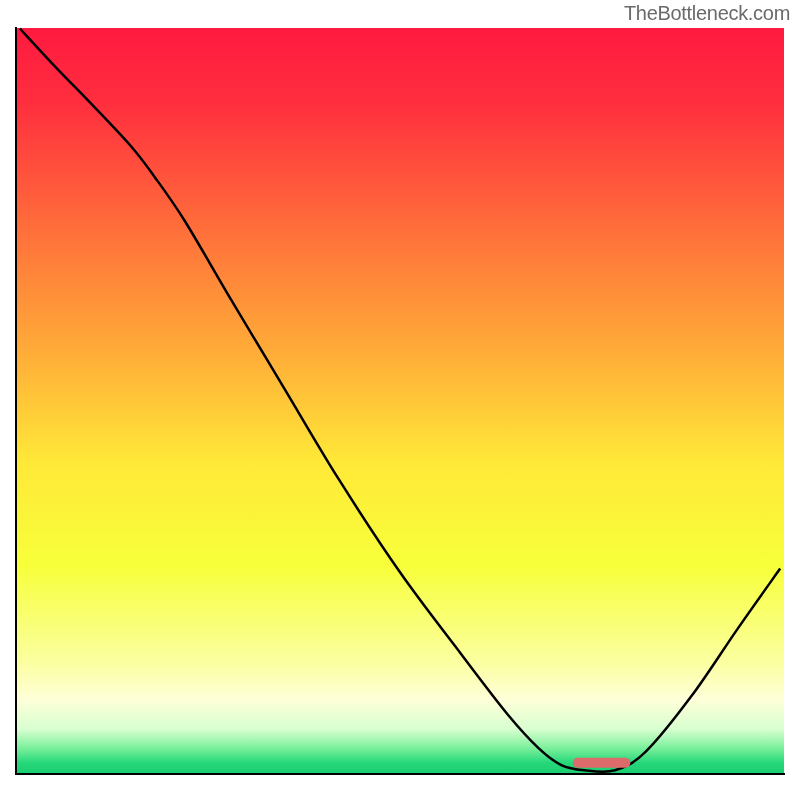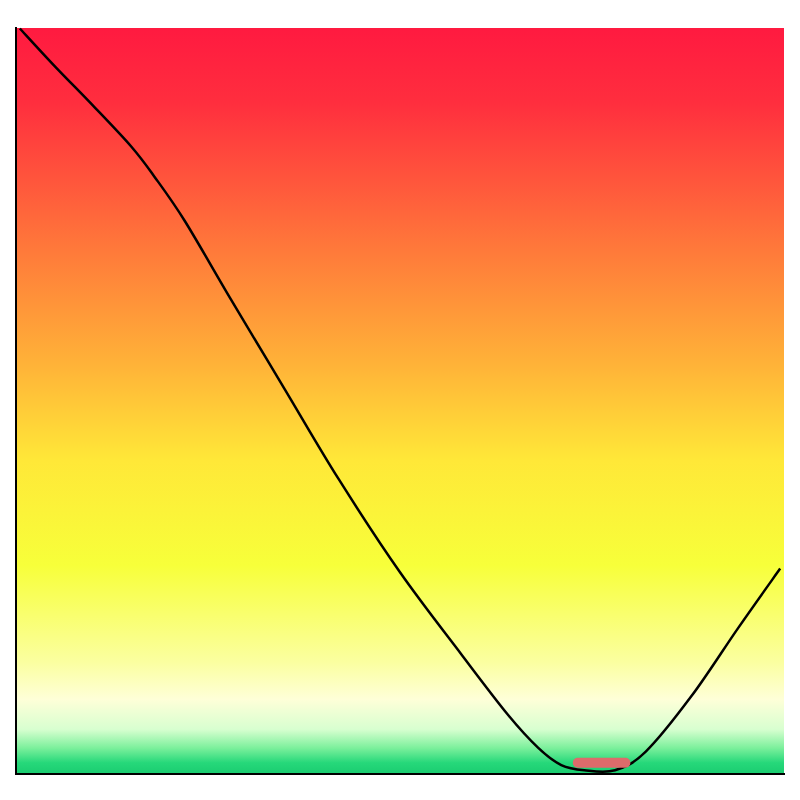--- a/index.html
+++ b/index.html
@@ -30,20 +30,21 @@
     height: 770px;
   }
   svg {
     display: block;
   }
 </style>
 </head>
 <body>
 
 <div class="container">
+  <div class="watermark">TheBottleneck.com</div>
   <div class="chart">
     <svg width="770" height="770" viewBox="0 0 770 770">
       <defs>
         <linearGradient id="bg-grad" x1="0" y1="0" x2="0" y2="1">
             <stop offset="0.00%" stop-color="#ff1a40"></stop>
             <stop offset="10.00%" stop-color="#ff2e3e"></stop>
             <stop offset="30.00%" stop-color="#ff7a3a"></stop>
             <stop offset="45.00%" stop-color="#ffb238"></stop>
             <stop offset="58.00%" stop-color="#ffe838"></stop>
             <stop offset="72.00%" stop-color="#f7ff3a"></stop>

